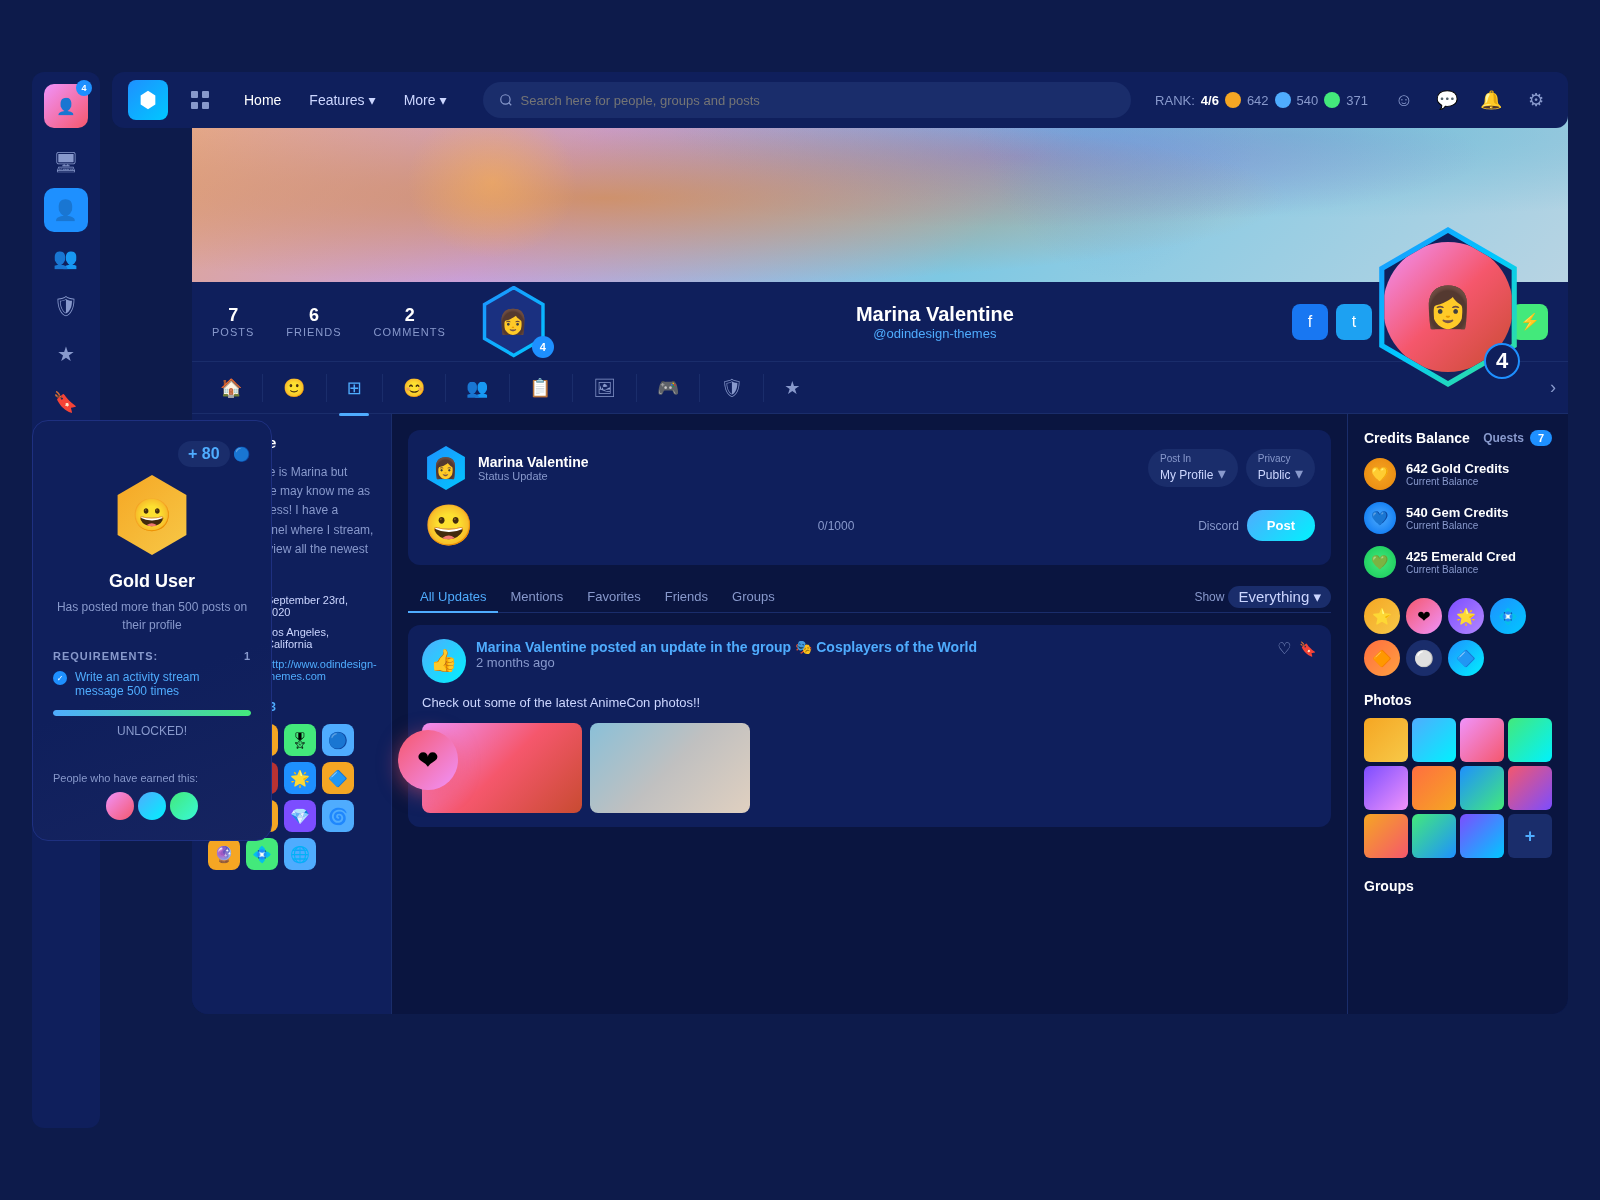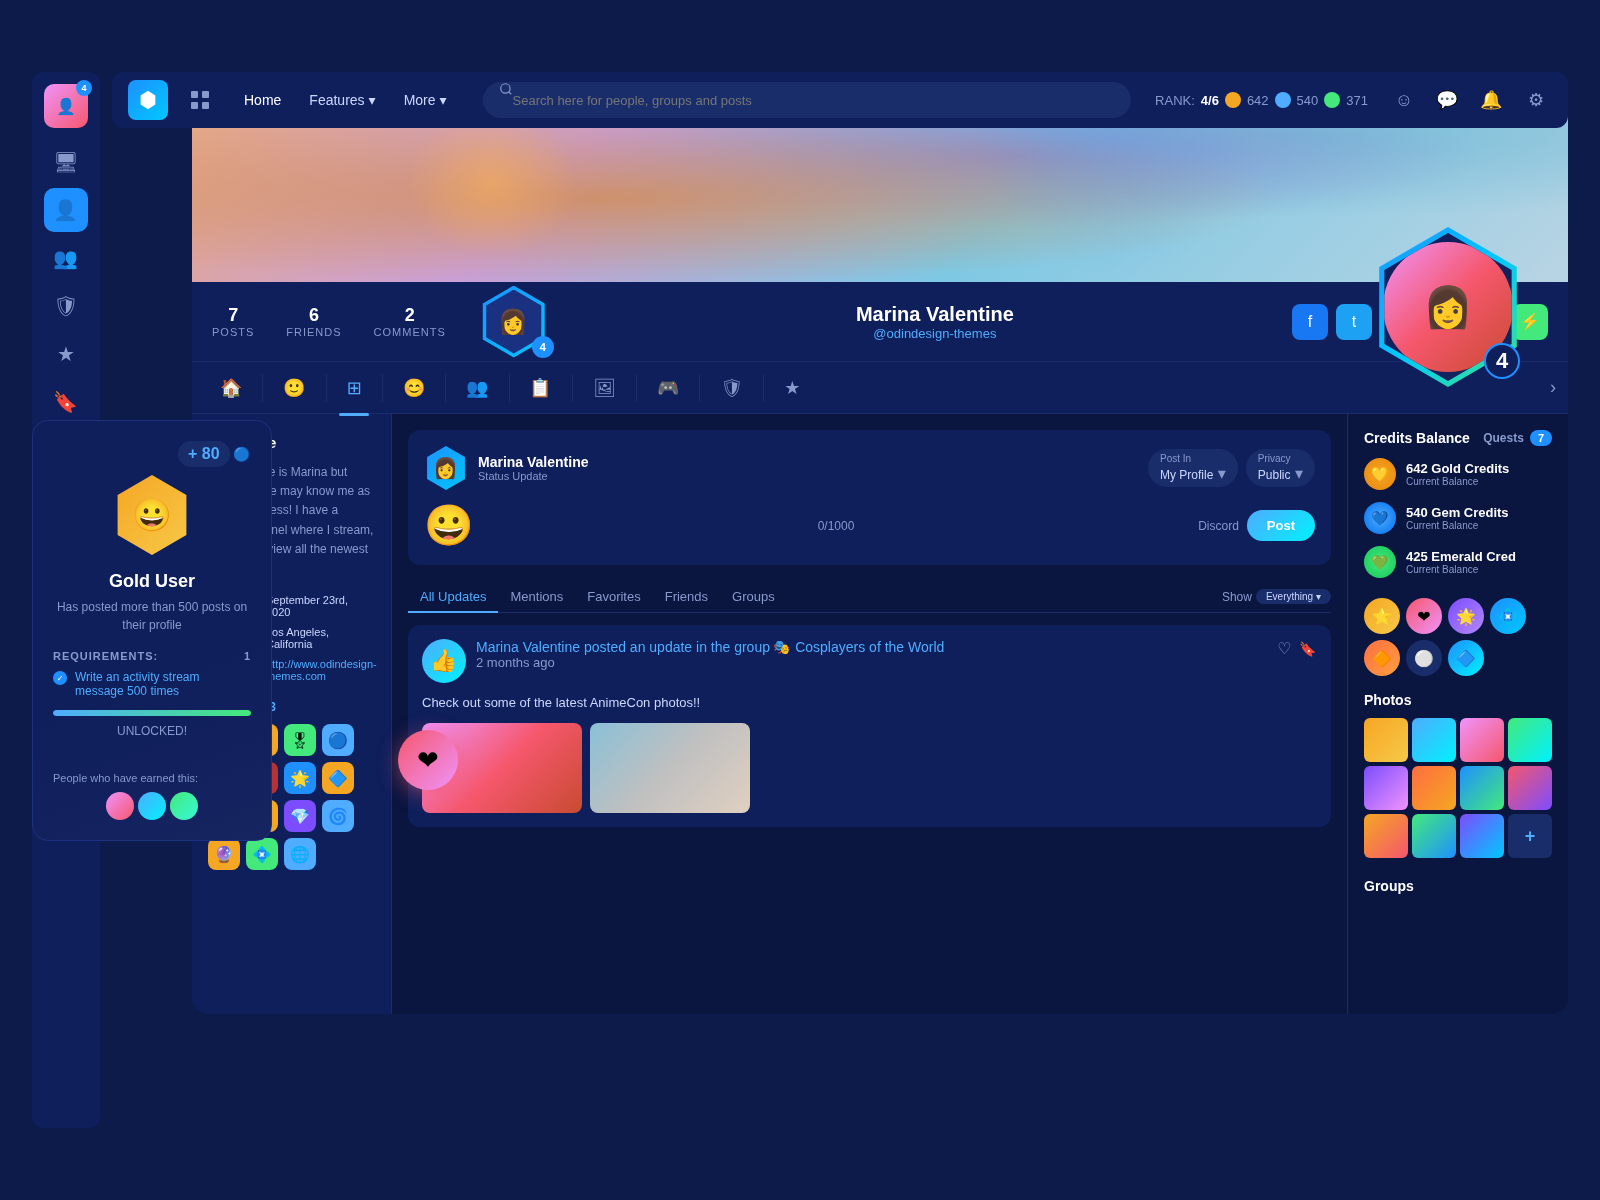--- a/index.html
+++ b/index.html
@@ -50,21 +50,23 @@
       border-radius: 6px;
       cursor: pointer;
     }
     .nav-link.active { color: #fff; }
     .nav-link-dd { display: flex; align-items: center; gap: 4px; }
     .nav-search {
       flex: 1;
       background: #1a2d6b;
       border-radius: 24px;
       display: flex;
+      align-items: center;
       padding: 0 16px;
+      gap: 8px;
       margin: 0 16px;
       height: 36px;
     }
     .nav-search input {
       background: none;
       border: none;
       outline: none;
       color: #8899cc;
       font-size: 13px;
       flex: 1;
@@ -571,21 +573,21 @@
     .show-dropdown {
       margin-left: auto;
       display: flex; align-items: center; gap: 4px;
     }
     .show-label { color: #8899cc; font-size: 12px; }
     .show-select {
       background: #1a2d6b;
       border: none;
       border-radius: 20px;
       color: #ccd6ff;
-      font-size: 10px;
+      font-size: 15px;
       padding: 2px 10px;
       cursor: pointer;
     }
 
     
     .activity-post {
       background: #0f1f5c;
       border-radius: 12px;
       padding: 14px;
       margin-bottom: 12px;
@@ -593,21 +595,21 @@
     .post-header { display: flex; align-items: flex-start; gap: 10px; margin-bottom: 10px; }
     .post-avatar {
       width: 44px; height: 44px;
       background: linear-gradient(135deg, #4facfe, #00f2fe);
       border-radius: 50%;
       display: flex; align-items: center; justify-content: center;
       font-size: 22px;
       flex-shrink: 0;
     }
     .post-meta { flex: 1; }
-    .post-author { color: #fff; font-size: 14px; font-weight: 400; }
+    .post-author { color: #fff; font-size: 14px; font-weight: 700; }
     .post-author span { color: #4facfe; }
     .post-time { color: #8899cc; font-size: 13px; }
     .post-actions-top { display: flex; gap: 8px; align-items: center; }
     .post-like { color: #8899cc; font-size: 16px; cursor: pointer; }
     .post-bookmark { color: #8899cc; font-size: 14px; cursor: pointer; }
     .post-text { color: #ccd6ff; font-size: 13px; margin-bottom: 10px; line-height: 1.5; }
     .post-images { display: flex; gap: 8px; }
     .post-img {
       width: 160px; height: 90px;
       border-radius: 8px;

